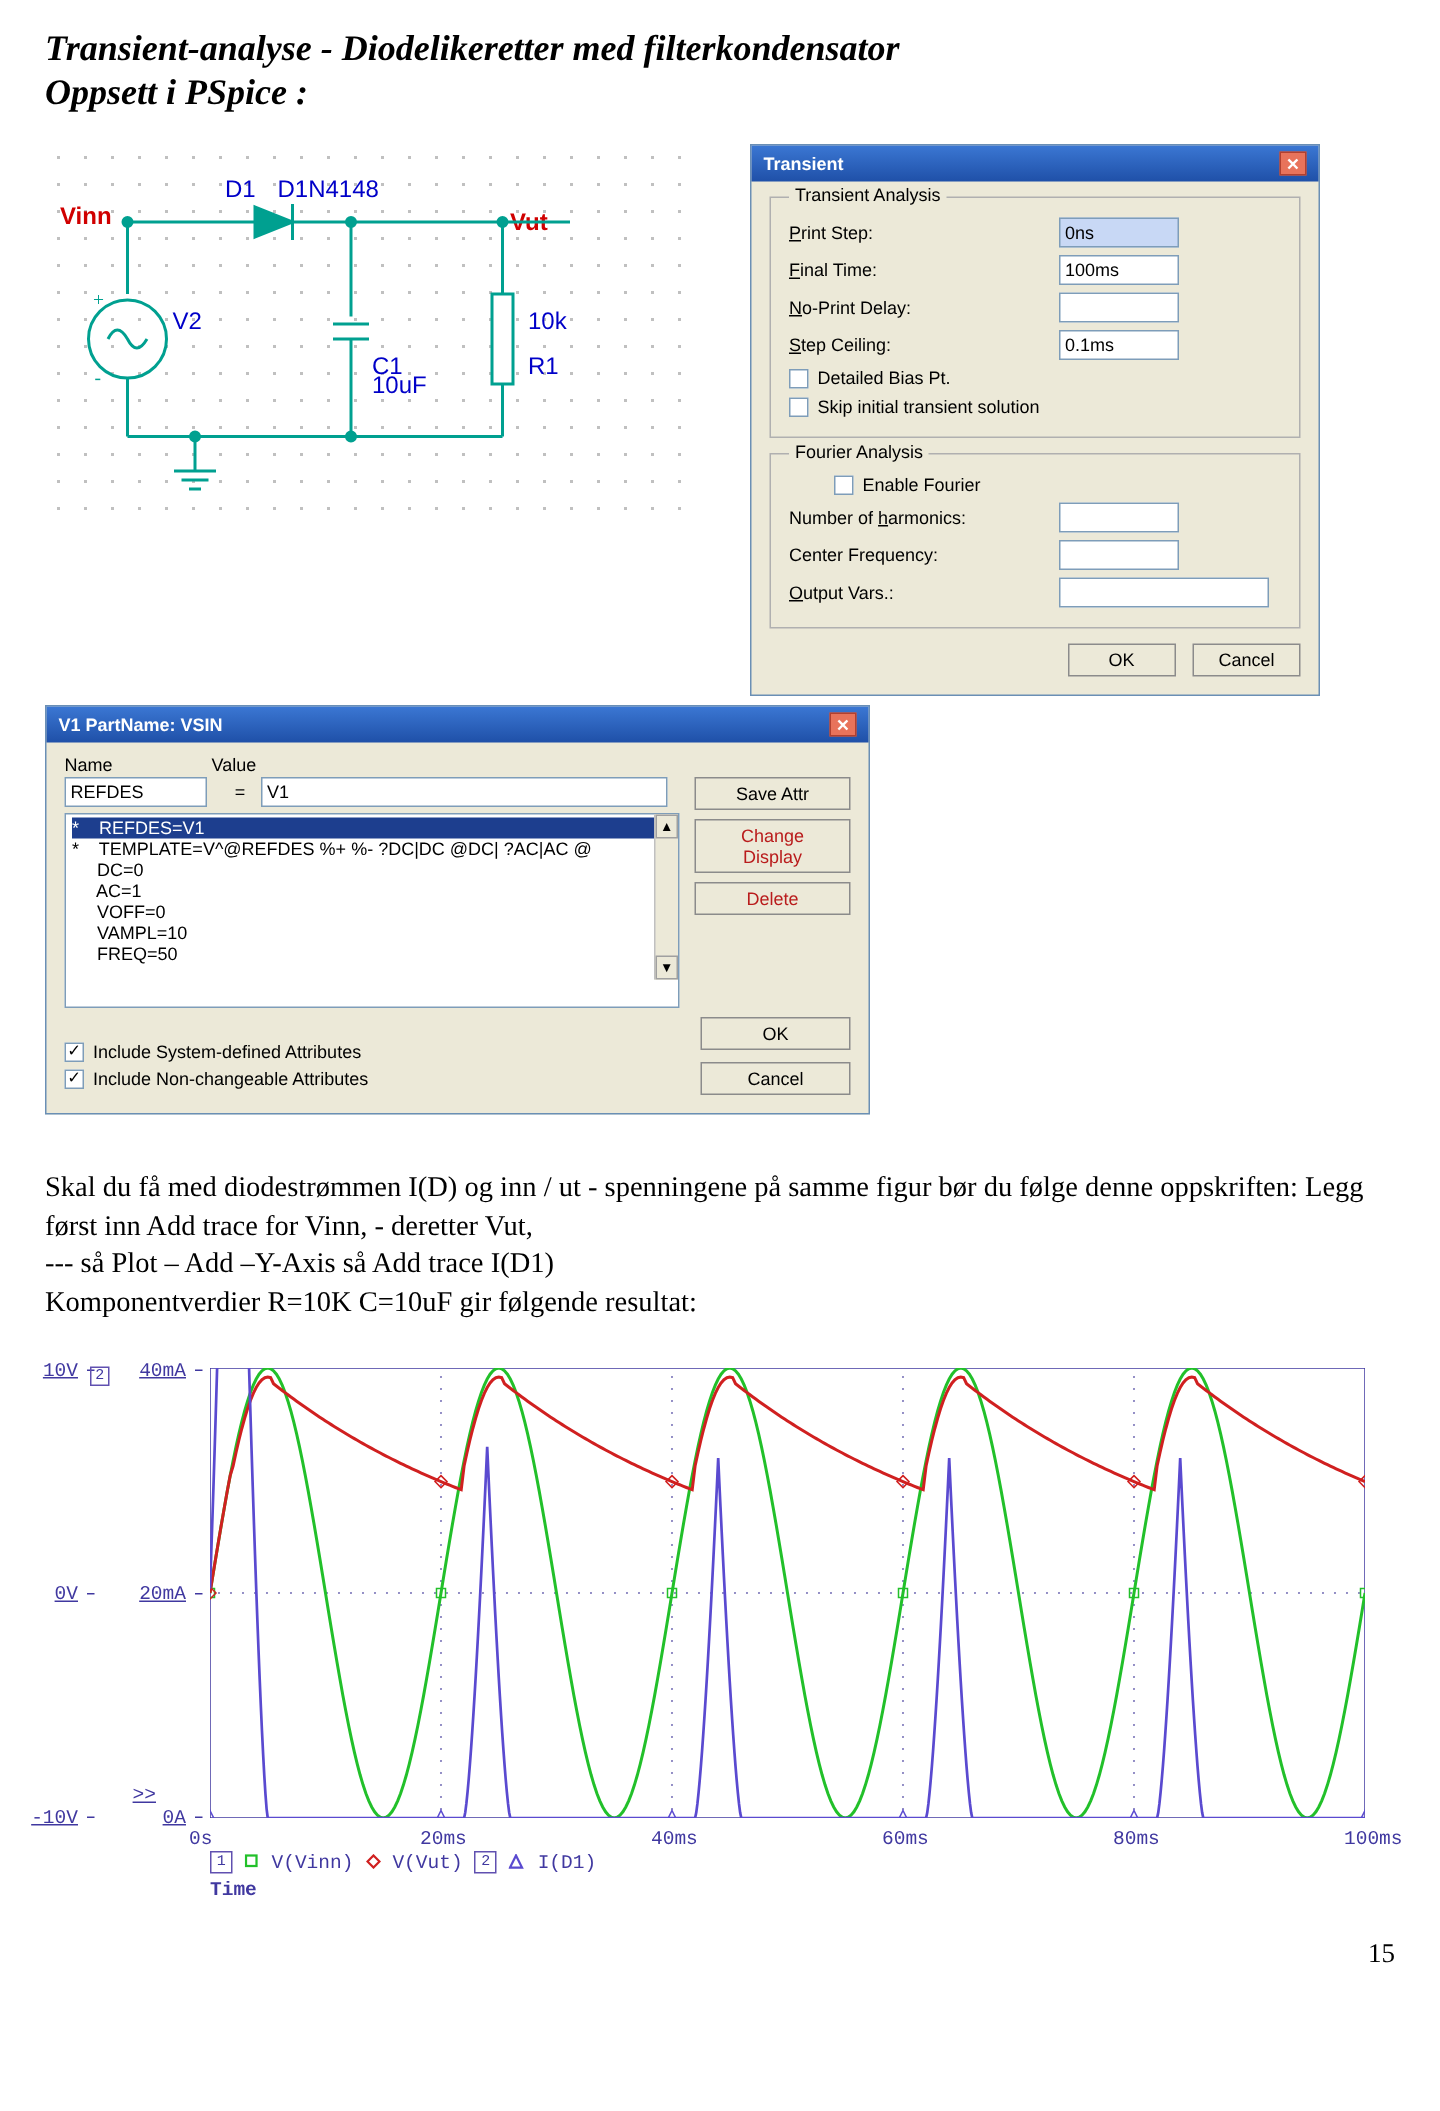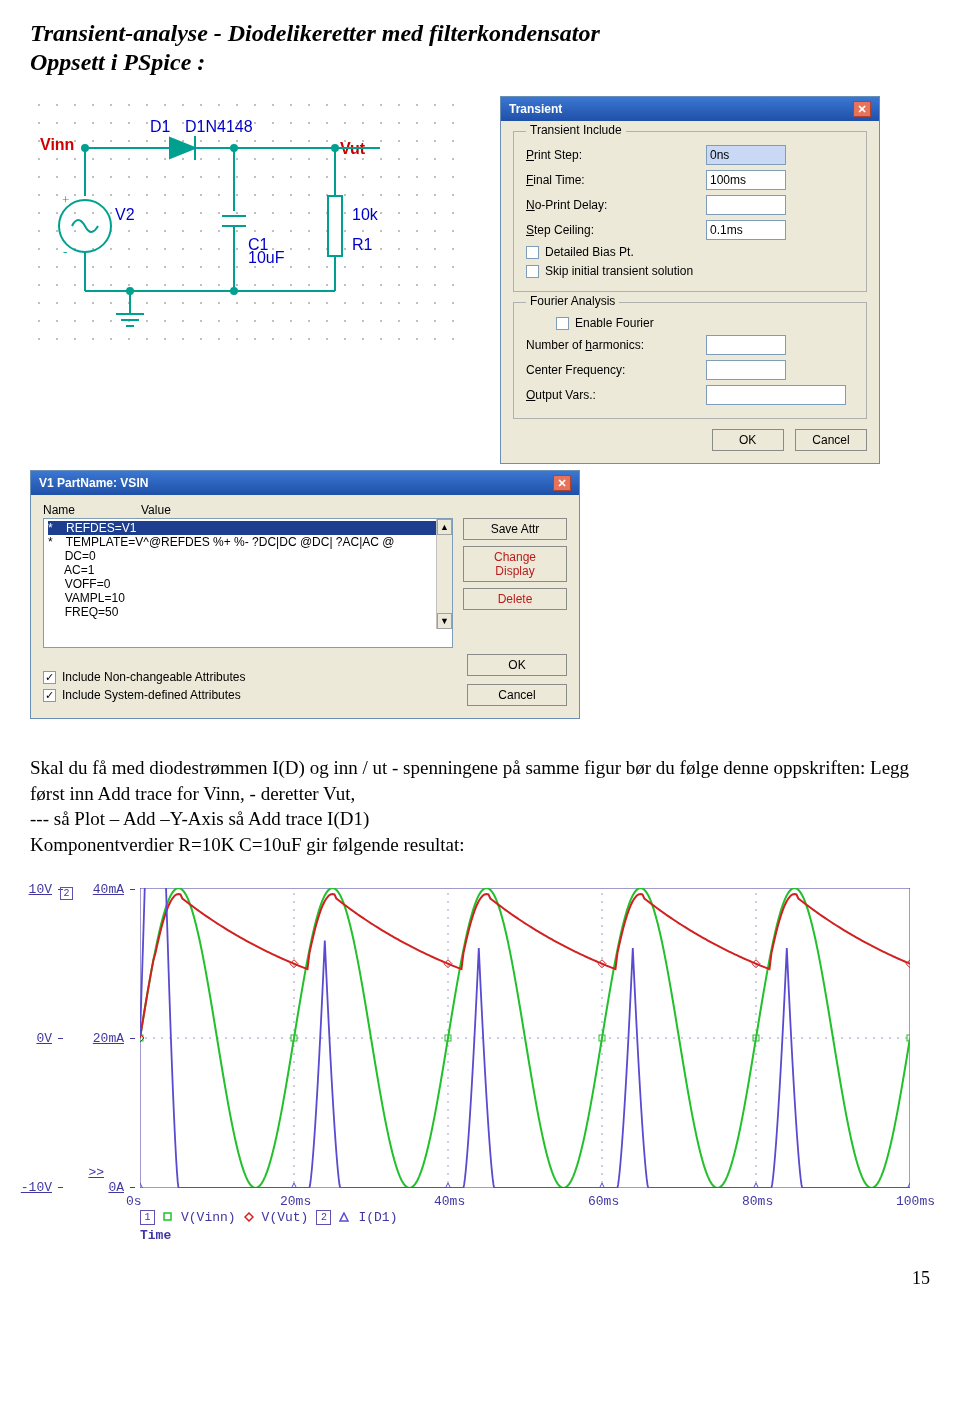--- a/index.html
+++ b/index.html
@@ -136,21 +136,21 @@
     </svg>
   </div>
 
   <div class="dlg-transient">
     <div class="dlg-title">
       <span>Transient</span>
       <span class="dlg-close">✕</span>
     </div>
     <div class="dlg-body">
       <div class="fieldset">
-        <span class="fieldset-legend">Transient Include</span>
+        <span class="fieldset-legend">Transient Analysis</span>
         <div class="formrow">
             <label><u>P</u>rint Step:</label>
           <input class="txt" style="background: rgb(200, 216, 245);" value="0ns">
           </div>
         <div class="formrow">
             <label><u>F</u>inal Time:</label>
           <input class="txt" value="100ms" style="">
           </div>
         <div class="formrow">
             <label><u>N</u>o-Print Delay:</label>
@@ -203,20 +203,25 @@
       <span class="dlg-close">✕</span>
     </div>
     <div class="body">
       <div class="inputline" style="margin-bottom:1px;">
         <span class="lbl">Name</span>
         <span style="width:16px"></span>
         <span>Value</span>
       </div>
       <div style="display:flex; align-items:flex-start; gap:10px;">
         <div style="flex:1">
+          <div class="inputline">
+            <input class="txtwide" style="max-width: 95px;" value="REFDES">
+            <span class="eq">=</span>
+            <input class="txtwide" value="V1" style="">
+          </div>
           <div class="listbox">
             <div id="lbrows">
                 <div class="row sel">*    REFDES=V1</div>
                 <div class="row">*    TEMPLATE=V^@REFDES %+ %- ?DC|DC @DC| ?AC|AC @</div>
                 <div class="row">     DC=0</div>
                 <div class="row">     AC=1</div>
                 <div class="row">     VOFF=0</div>
                 <div class="row">     VAMPL=10</div>
                 <div class="row">     FREQ=50</div>
               </div>
@@ -229,25 +234,25 @@
         <div class="sidebtns">
           <span class="btn">Save Attr</span>
           <span class="btn disabled">Change Display</span>
           <span class="btn disabled">Delete</span>
         </div>
       </div>
       <div style="display:flex; align-items:flex-end;">
         <div style="flex:1">
           <div class="inc-line">
               <span class="chk checked"></span>
-            <span>Include Non-changeable Attributes</span>
+            <span>Include System-defined Attributes</span>
             </div>
           <div class="inc-line">
               <span class="chk checked"></span>
-            <span>Include System-defined Attributes</span>
+            <span>Include Non-changeable Attributes</span>
             </div>
         </div>
         <div class="lowerbtns">
           <span class="btn" style="min-width:100px">OK</span>
           <span class="btn" style="min-width:100px">Cancel</span>
         </div>
       </div>
     </div>
   </div>
 </div>

